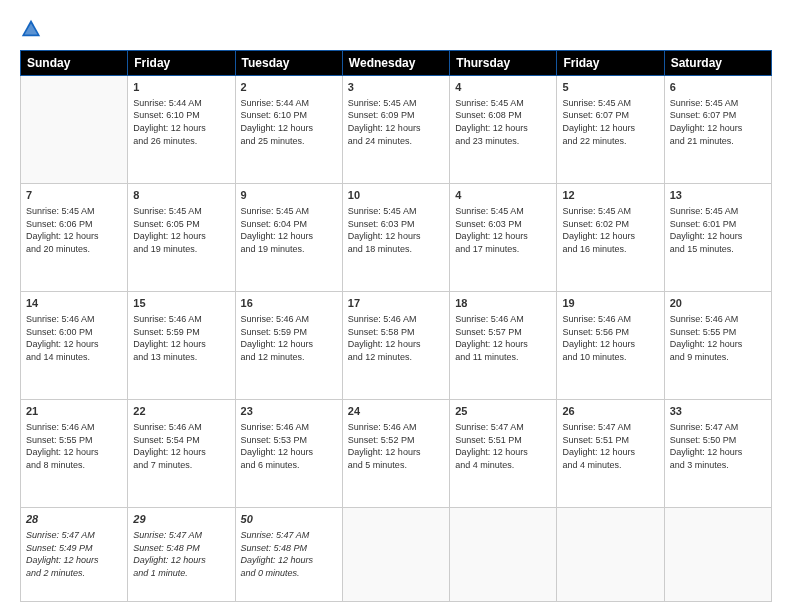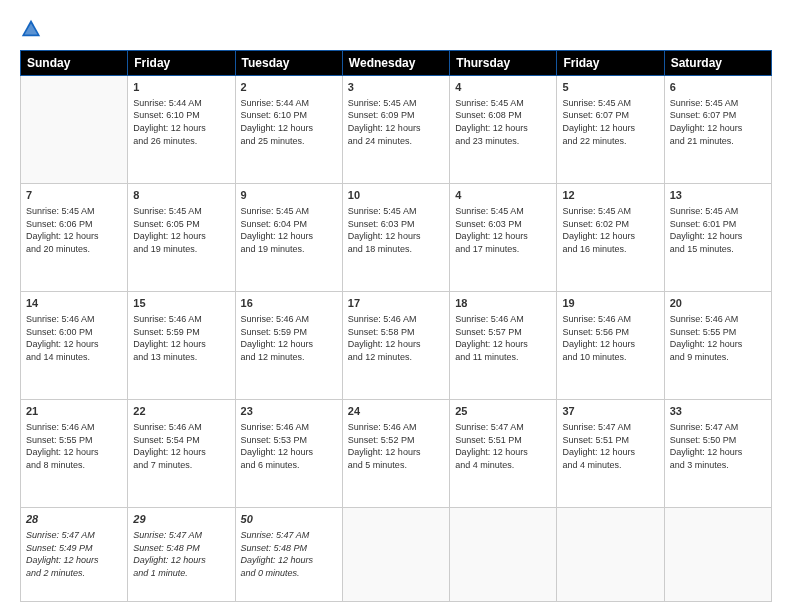--- a/index.html
+++ b/index.html
@@ -307,21 +307,21 @@
 and 5 minutes.</div>
           </td>
           <td>
             <span class="day-num">25</span>
             <div class="day-info" style="white-space: pre-line;">Sunrise: 5:47 AM
 Sunset: 5:51 PM
 Daylight: 12 hours
 and 4 minutes.</div>
           </td>
           <td>
-            <span class="day-num">37</span>
+            <span class="day-num">26</span>
             <div class="day-info" style="white-space: pre-line;">Sunrise: 5:47 AM
 Sunset: 5:51 PM
 Daylight: 12 hours
 and 4 minutes.</div>
           </td>
           <td>
             <span class="day-num">33</span>
             <div class="day-info" style="white-space: pre-line;">Sunrise: 5:47 AM
 Sunset: 5:50 PM
 Daylight: 12 hours

